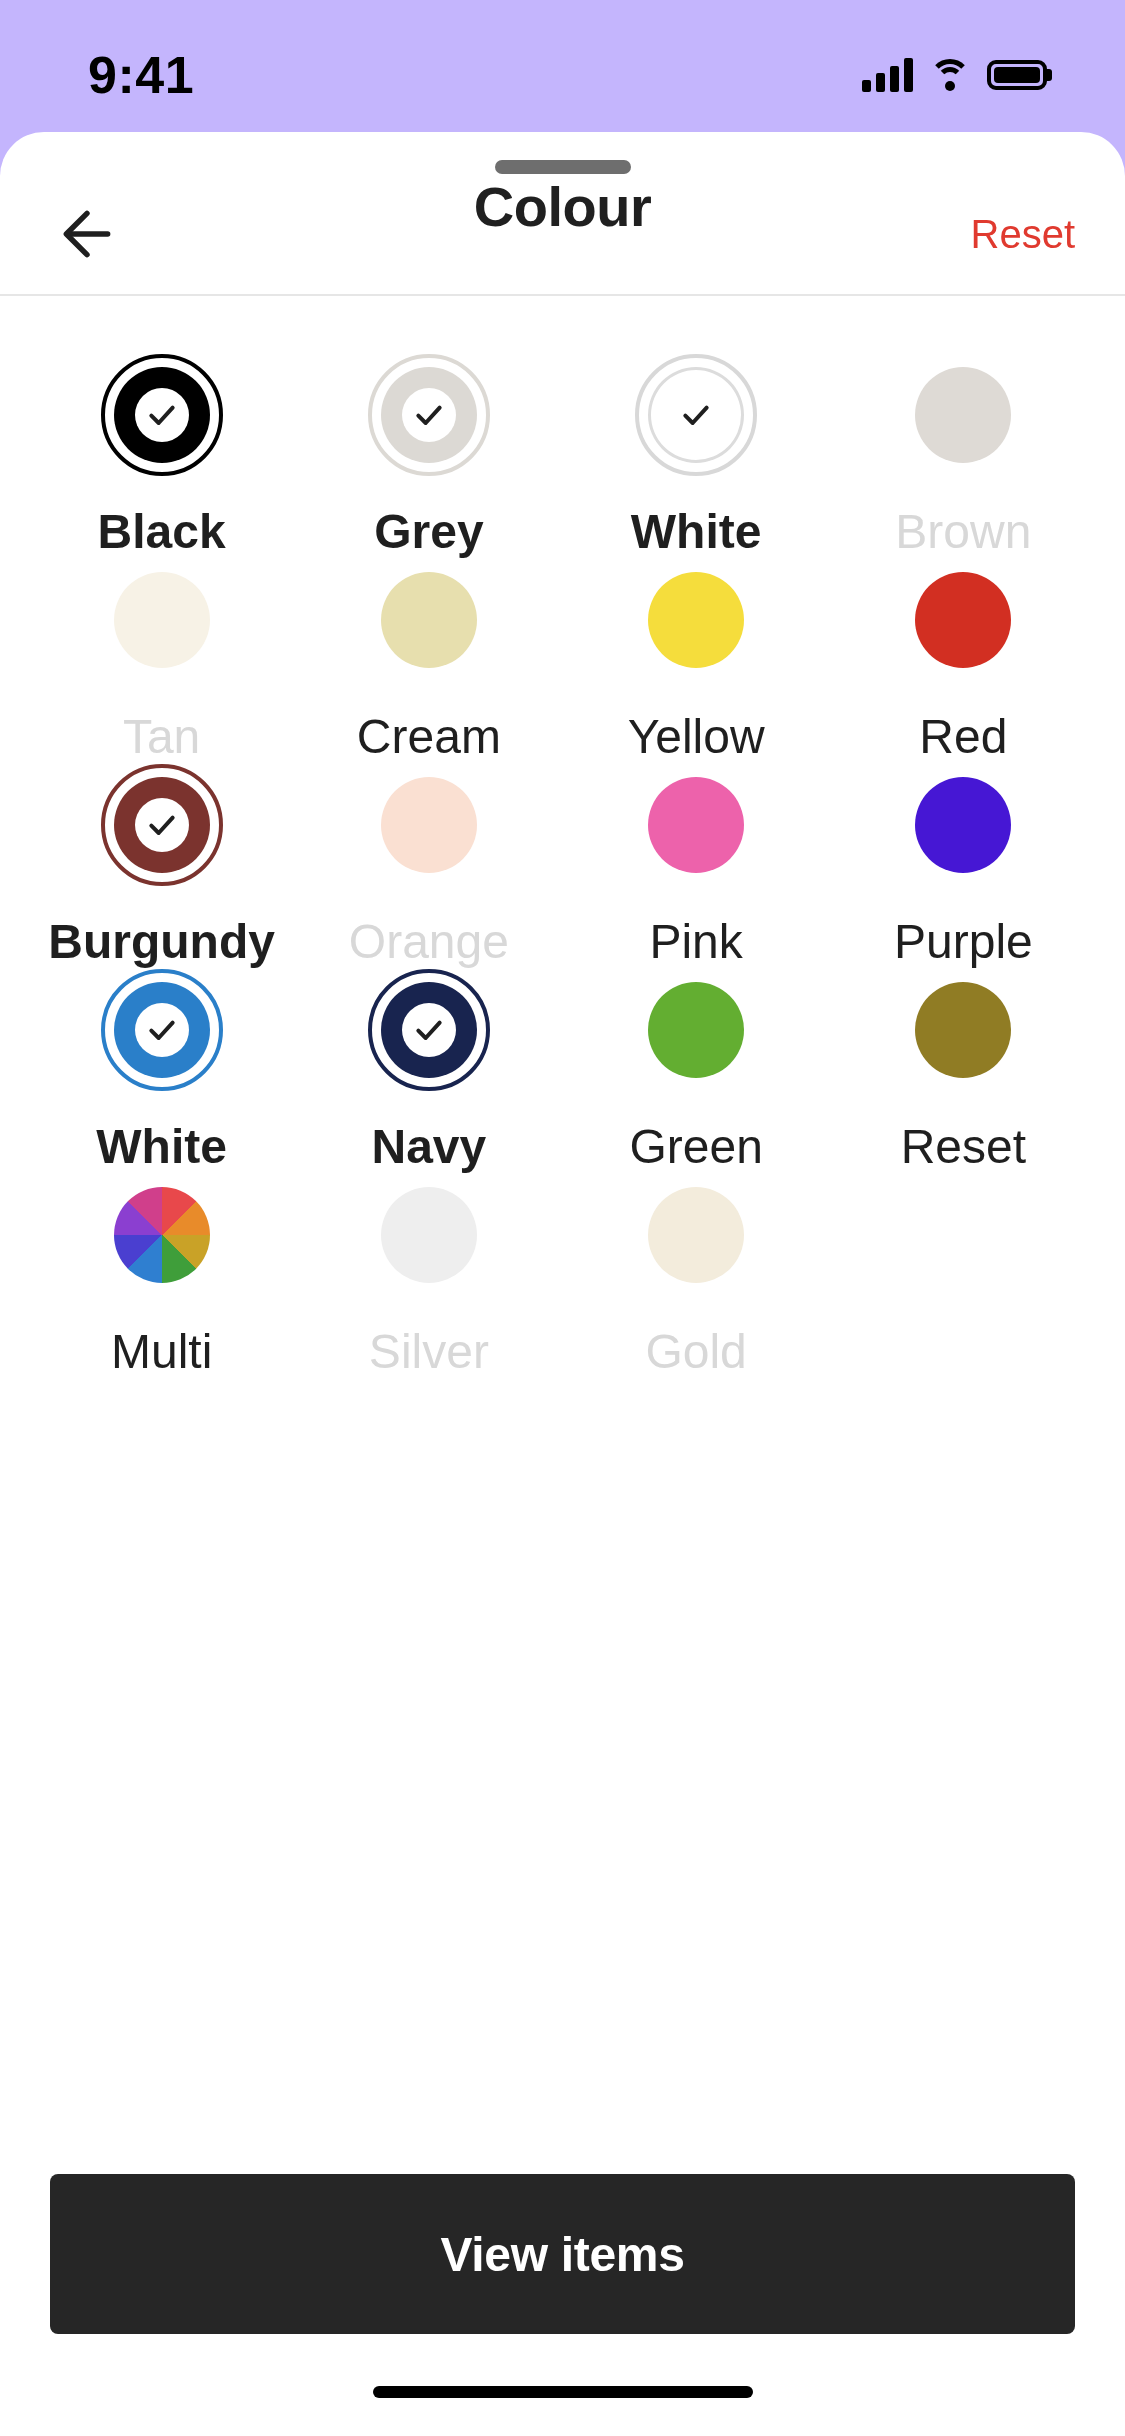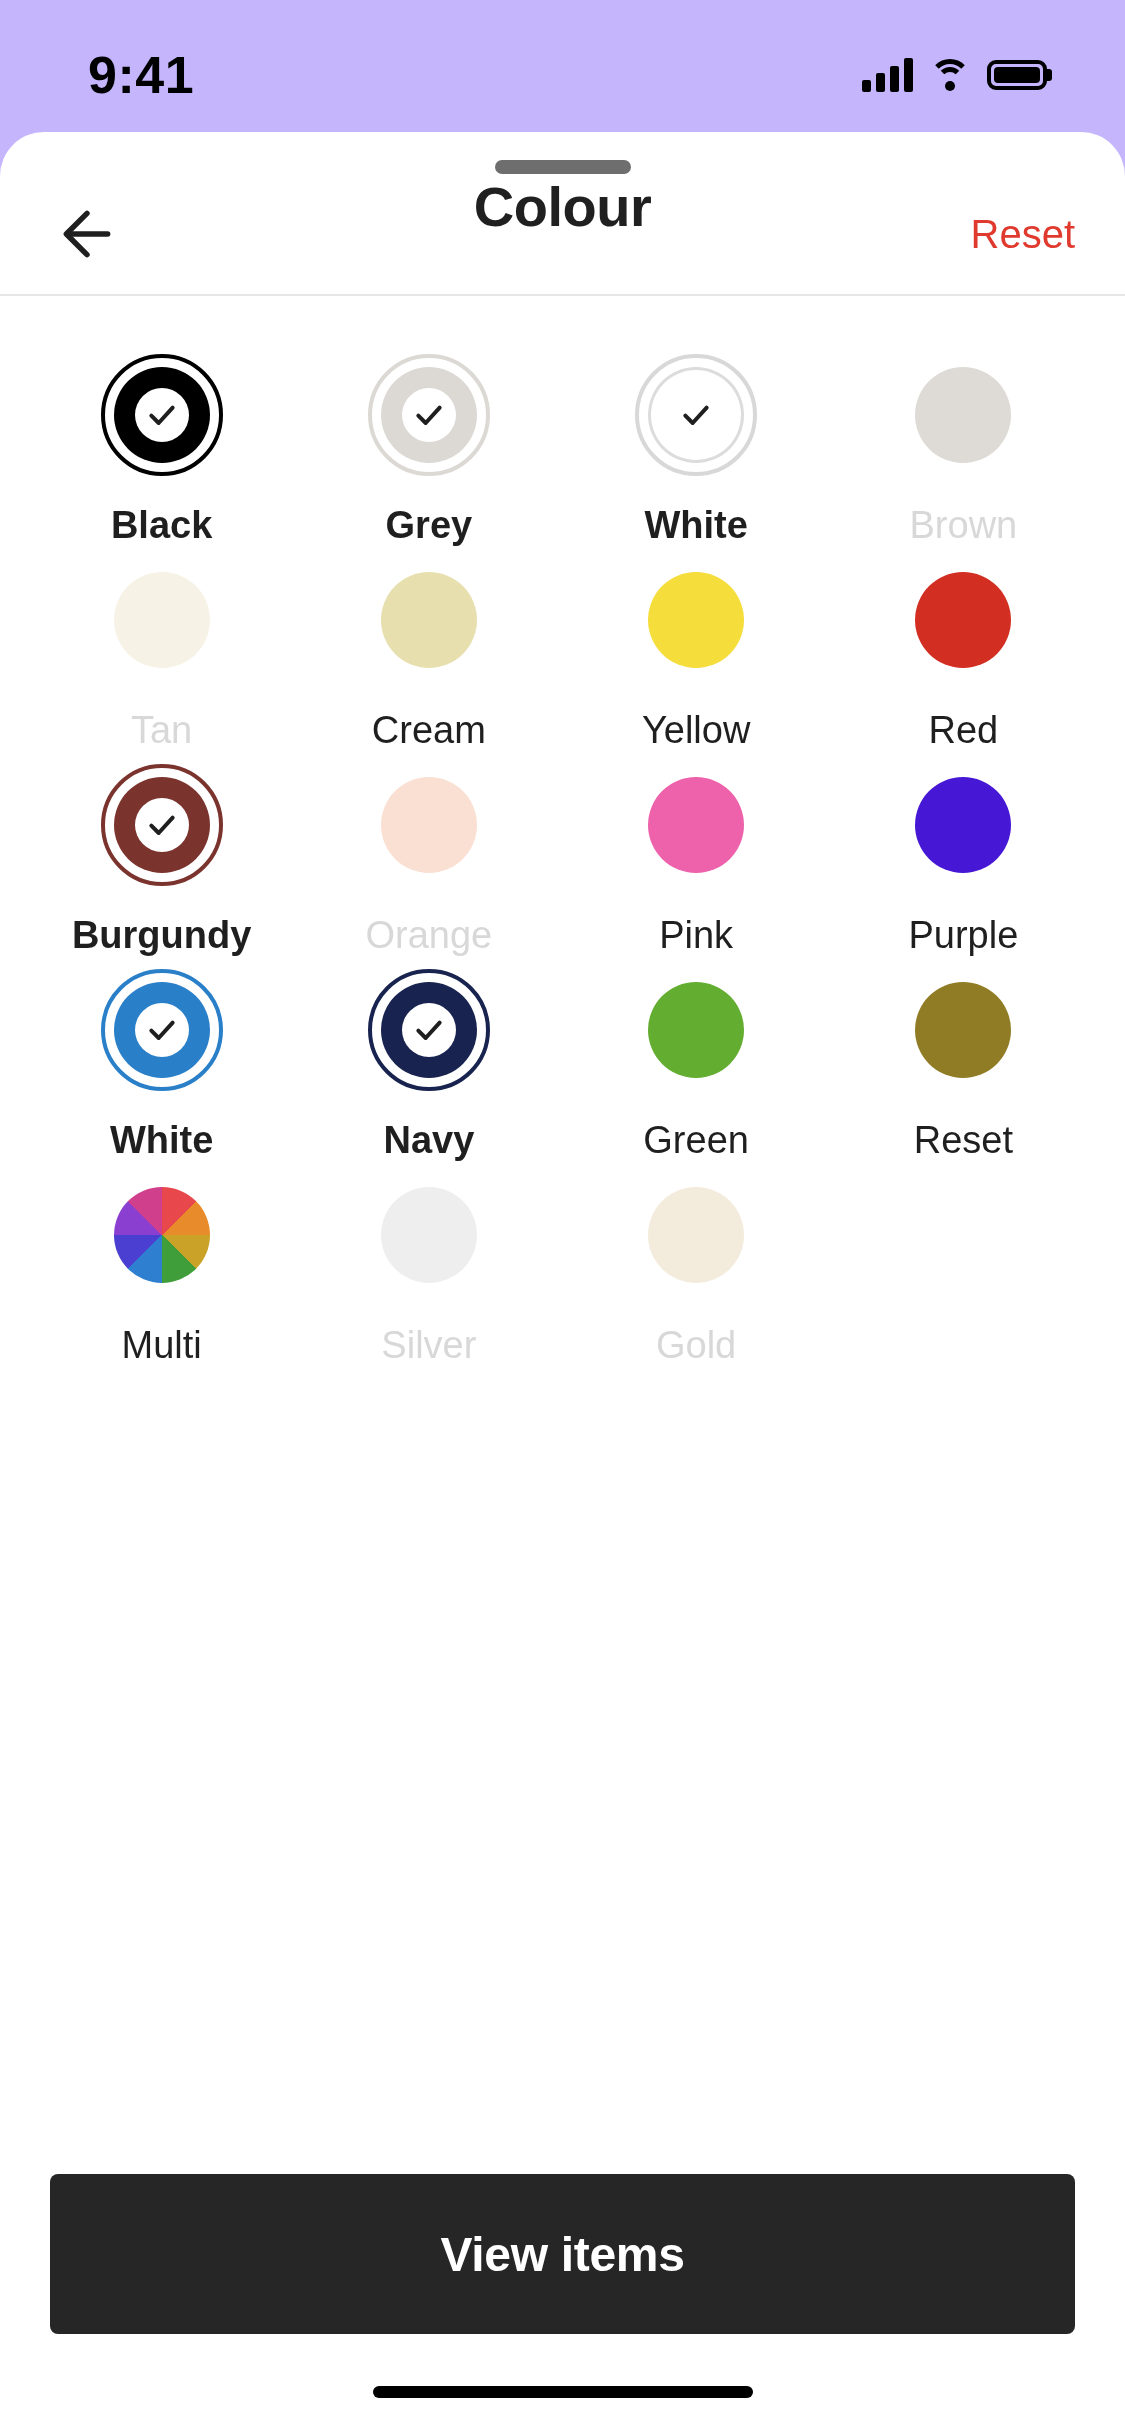--- a/index.html
+++ b/index.html
@@ -191,21 +191,21 @@
     border-radius: 50%;
     background: #ffffff;
     display: flex;
     align-items: center;
     justify-content: center;
   }
   .check svg { width: 32px; height: 32px; display: block; }
 
   .label {
     margin-top: 28px;
-    font-size: 38px;
+    font-size: 48px;
     color: #1f1f1f;
     font-weight: 400;
     text-align: center;
     white-space: nowrap;
   }
   .label.selected { font-weight: 700; }
   .label.disabled { color: #d8d8d8; }
 
   .multi { background: conic-gradient(
       #e8484b 0deg 45deg,

